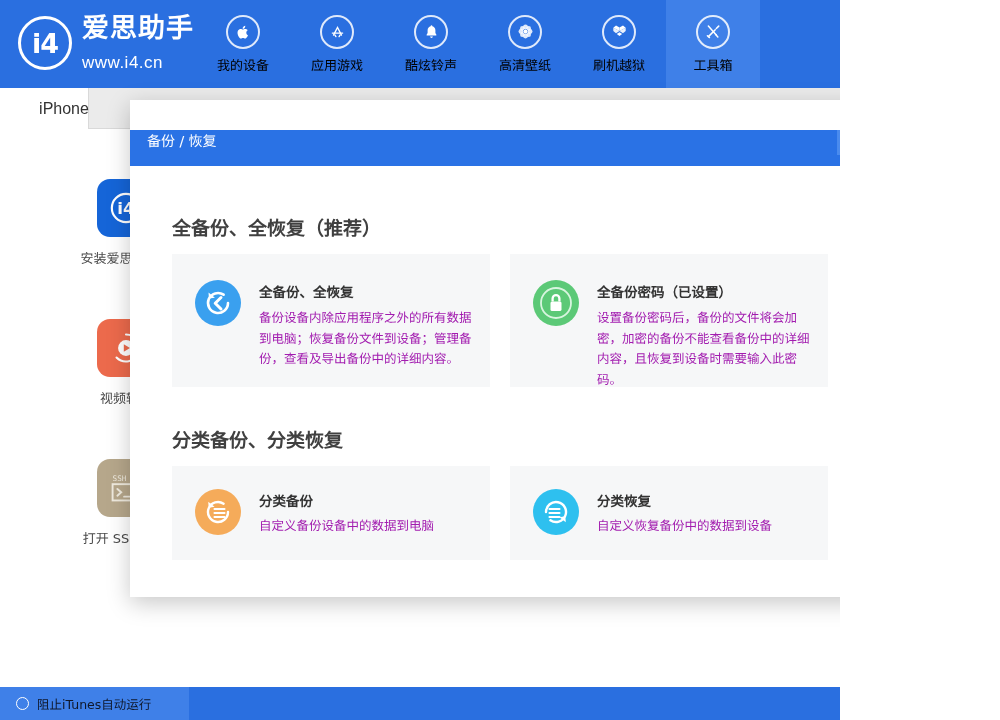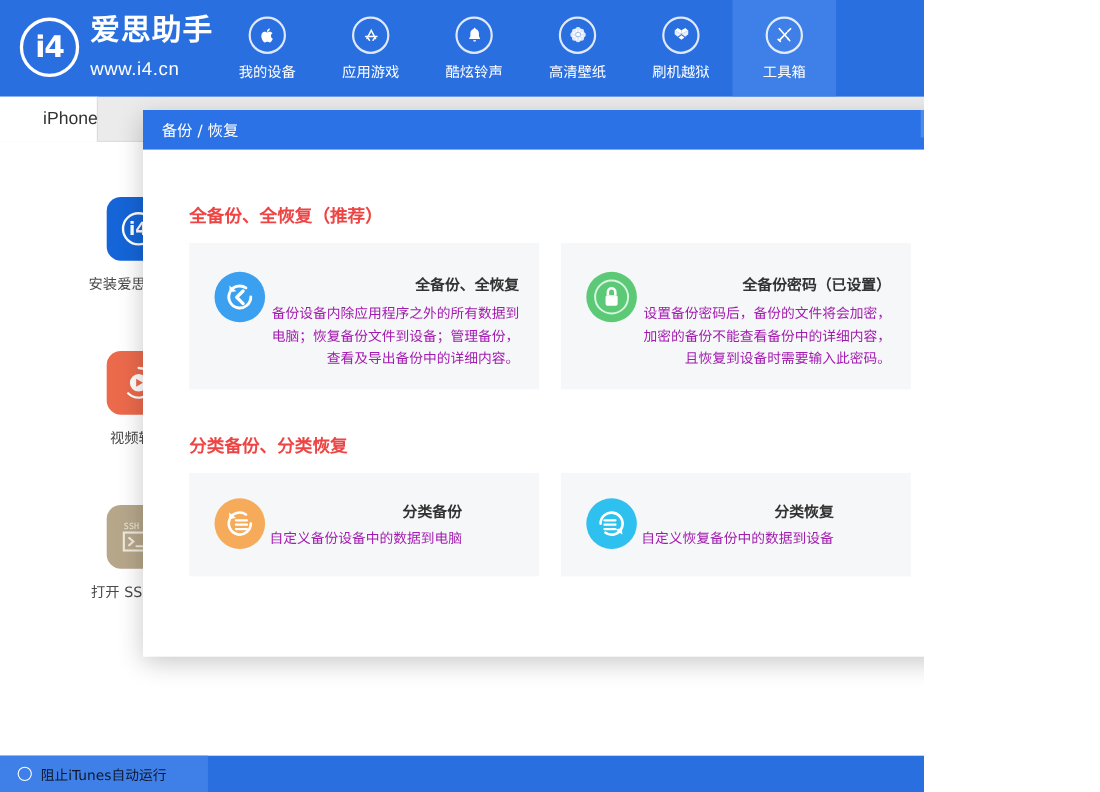--- a/index.html
+++ b/index.html
@@ -57,21 +57,21 @@
     gap: 6px; cursor: pointer;
   }
   .nav-item.active { background: #3f80e8; }
   .nav-circle {
     width: 34px; height: 34px; border-radius: 50%;
     border: 2px solid rgba(255,255,255,.85);
     display: flex; align-items: center; justify-content: center;
   }
   .nav-circle svg { display: block; }
   .nav-label {
-    color: #ffffff; font-size: 13px;
+    color: #000000; font-size: 13px;
     font-family: "DejaVu Sans", sans-serif;
   }
 
   .wincontrols {
     position: absolute; right: 8px; top: 2px;
     display: flex; align-items: center; gap: 2px;
   }
   .wc-btn {
     width: 26px; height: 22px;
     display: flex; align-items: center; justify-content: center;
@@ -138,49 +138,48 @@
   .dialog {
     position: absolute; left: 130px; top: 100px;
     width: 740px; height: 497px;
     background: #ffffff;
     box-shadow: 0 6px 22px rgba(0,0,0,.22);
   }
   .dialog-header {
     position: relative;
     height: 36px;
     background: #2a72e5;
-    display: flex; align-items: center;
+    display: flex;  margin-top: 30px;
   }
   .dialog-title {
     color: #ffffff; font-size: 14px; margin-left: 17px;
     font-family: "DejaVu Sans", sans-serif;
   }
   .dialog-close {
     position: absolute; right: 8px; top: 0;
     width: 25px; height: 25px;
     background: #4a8bee;
     color: #ffffff; font-size: 14px; font-weight: bold;
     display: flex; align-items: center; justify-content: center;
     cursor: pointer;
   }
   .dialog-body { padding: 47px 42px 0 42px; }
   .section-title {
-    font-size: 16px; color: #ef4444; font-weight: bold;
+    font-size: 19px; color: #404040; font-weight: bold;
     margin-bottom: 14px;
     font-family: "DejaVu Sans", sans-serif;
   }
   .section-title.second { margin-top: 38px; }
   .card-row { display: flex; gap: 20px; }
   .card {
     width: 328px;
     background: #f6f7f8;
-    display: flex; gap: 3px;
+    display: flex; gap: 17px;
     padding: 25px 18px 25px 22px;
     cursor: pointer;
-    text-align: right;
   }
   .card.tall { height: 133px; }
   .card.short { height: 94px; padding-top: 22px; }
   .card-icon { flex: 0 0 auto; width: 48px; height: 48px; }
   .card-text { padding-top: 2px; }
   .card-title {
     font-size: 13.5px; font-weight: bold; color: #333333;
     margin-bottom: 7px;
     font-family: "DejaVu Sans", sans-serif;
   }

